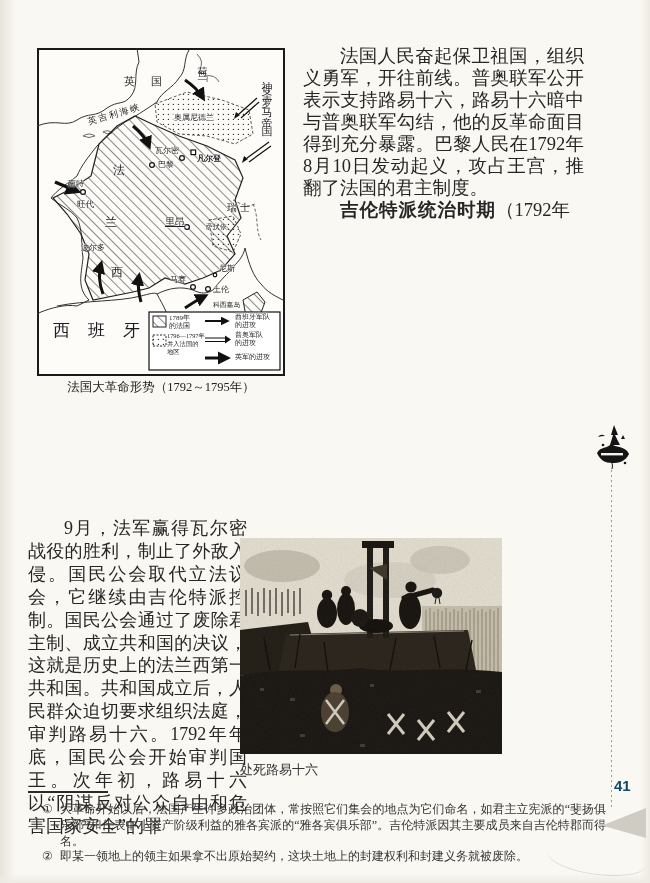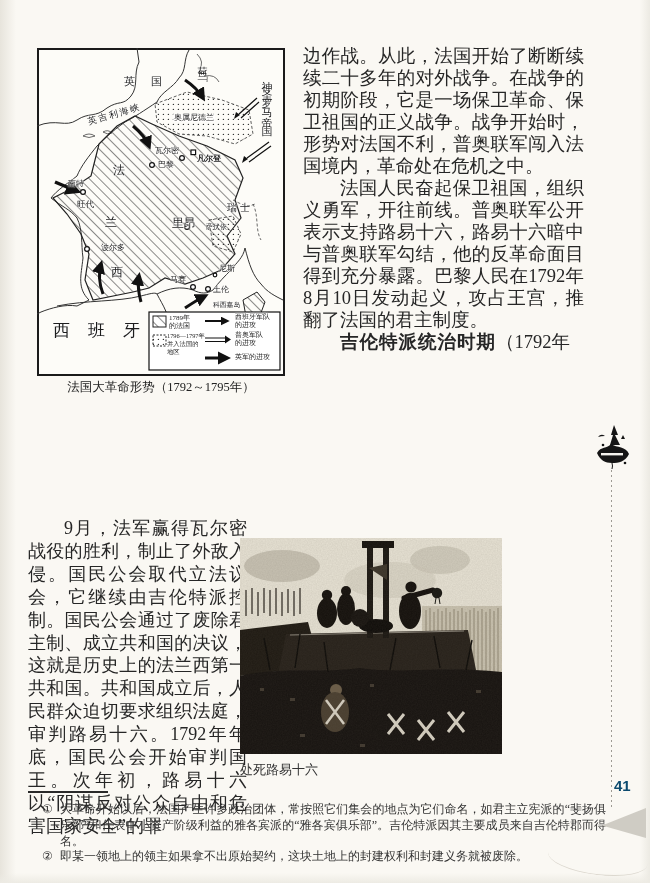--- a/index.html
+++ b/index.html
@@ -142,22 +142,22 @@
     <div class="map-label" style="left:44px;top:28px;font-size:11px;letter-spacing:16px;margin-left:43px;">英国</div>
     <div class="map-label" style="left:160px;top:10px;font-size:10px;writing-mode:vertical-rl;letter-spacing:4px;">荷兰</div>
     <div class="map-label" style="left:224px;top:24px;font-size:11px;writing-mode:vertical-rl;letter-spacing:9px;">神圣罗马帝国</div>
     <div class="map-label" style="left:50px;top:62px;font-size:9px;letter-spacing:2px;transform:rotate(-16deg);">英吉利海峡</div>
     <div class="map-label" style="left:136px;top:66px;font-size:8px;background:rgba(255,255,255,.75);padding:0 1px;">奥属尼德兰</div>
     <div class="map-label" style="left:118px;top:99px;font-size:8px;">瓦尔密</div>
     <div class="map-label" style="left:160px;top:107px;font-size:8px;font-weight:bold;">凡尔登</div>
     <div class="map-label" style="left:121px;top:113px;font-size:8px;">巴黎</div>
     <div class="map-label" style="left:31px;top:132px;font-size:8px;">南特</div>
     <div class="map-label" style="left:40px;top:152px;font-size:8.5px;">旺代</div>
-    <div class="map-label" style="left:64px;top:196px;font-size:8px;">波尔多</div>
-    <div class="map-label" style="left:135px;top:169px;font-size:12px;">里昂</div>
+    <div class="map-label" style="left:44px;top:196px;font-size:8px;">波尔多</div>
+    <div class="map-label" style="left:128px;top:169px;font-size:10px;text-decoration:underline;">里昂</div>
     <div class="map-label" style="left:169px;top:176px;font-size:7px;">萨伏依</div>
     <div class="map-label" style="left:133px;top:228px;font-size:8px;">马赛</div>
     <div class="map-label" style="left:176px;top:238px;font-size:8px;">土伦</div>
     <div class="map-label" style="left:182px;top:217px;font-size:8px;">尼斯</div>
     <div class="map-label" style="left:176px;top:254px;font-size:6.8px;">科西嘉岛</div>
     <div class="map-label" style="left:190px;top:155px;font-size:10px;letter-spacing:3px;">瑞士</div>
     <div class="map-label" style="left:16px;top:274px;font-size:17px;letter-spacing:18px;">西班牙</div>
     <div class="map-label" style="left:76px;top:116px;font-size:12px;">法</div>
     <div class="map-label" style="left:68px;top:168px;font-size:12px;">兰</div>
     <div class="map-label" style="left:74px;top:218px;font-size:12px;">西</div>
@@ -169,21 +169,20 @@
     <div class="map-label lg2" style="left:130px;top:300px;">地区</div>
     <div class="map-label lg" style="left:198px;top:266px;">西班牙军队</div>
     <div class="map-label lg" style="left:198px;top:274px;">的进攻</div>
     <div class="map-label lg" style="left:198px;top:284px;">普奥军队</div>
     <div class="map-label lg" style="left:198px;top:292px;">的进攻</div>
     <div class="map-label lg" style="left:198px;top:306px;">英军的进攻</div>
   </div>
   <div class="map-caption">法国大革命形势（1792～1795年）</div>
 
   <div class="body-text col-right">
-    <p>边作战。从此，法国开始了断断续续二十多年的对外战争。在战争的初期阶段，它是一场保卫革命、保卫祖国的正义战争。战争开始时，形势对法国不利，普奥联军闯入法国境内，革命处在危机之中。</p>
     <p class="indent">法国人民奋起保卫祖国，组织义勇军，开往前线。普奥联军公开表示支持路易十六，路易十六暗中与普奥联军勾结，他的反革命面目得到充分暴露。巴黎人民在1792年8月10日发动起义，攻占王宫，推翻了法国的君主制度。</p>
     <p class="indent"><span class="heading-bold">吉伦特派统治时期</span><span>（1792年</span></p>
   </div>
 
 
   <div class="body-text col-left">
     <p class="indent">9月，法军赢得瓦尔密战役的胜利，制止了外敌入侵。国民公会取代立法议会，它继续由吉伦特派控制。国民公会通过了废除君主制、成立共和国的决议，这就是历史上的法兰西第一共和国。共和国成立后，人民群众迫切要求组织法庭，审判路易十六。1792年年底，国民公会开始审判国王。次年初，路易十六以“阴谋反对公众自由和危害国家安全”的罪</p>
   </div>
 
   <div class="engraving">

